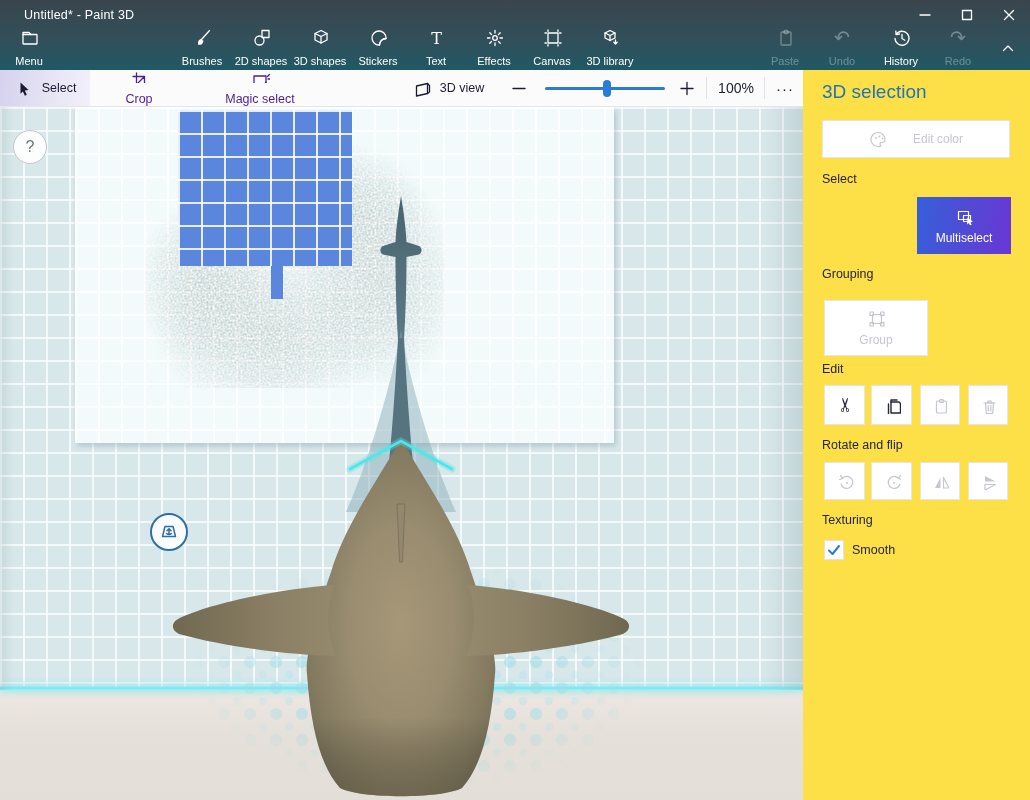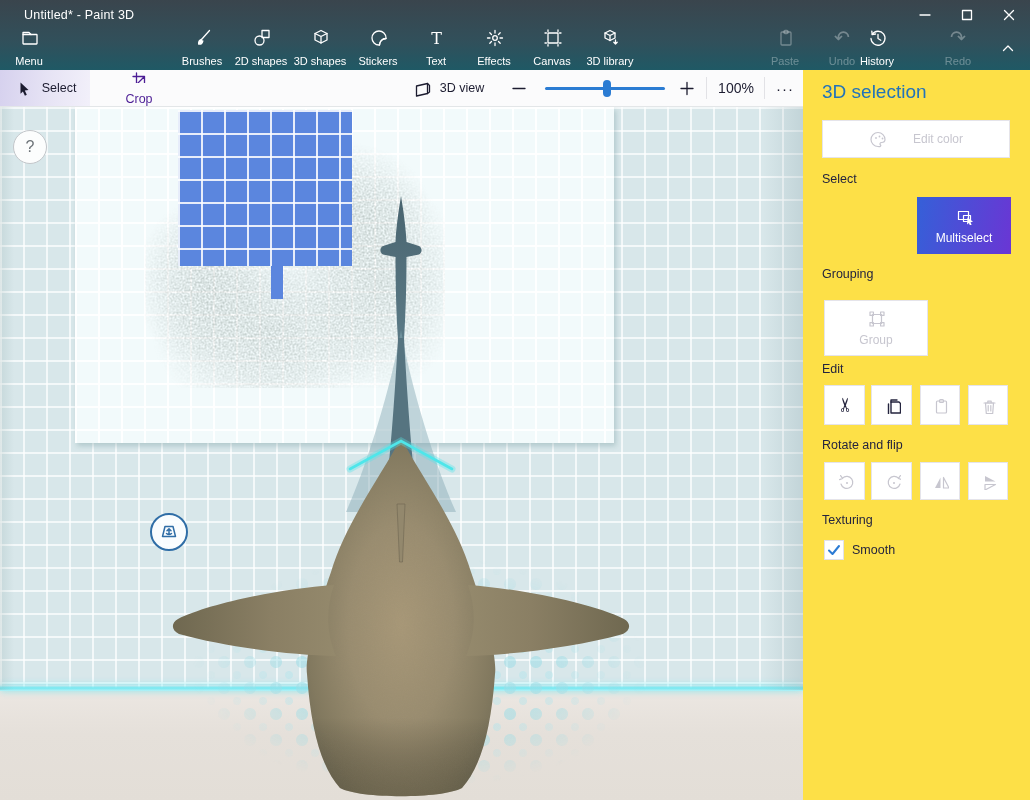--- a/index.html
+++ b/index.html
@@ -172,21 +172,21 @@
       <svg class="ic">
           <rect x="6" y="5" width="10" height="13" rx="1"></rect>
           <rect x="9" y="3.5" width="4" height="3" rx="1"></rect>
         </svg>
       <span>Paste</span>
     </button>
     <button class="tbi dis" style="left:816px;width:52px;">
       <span class="glyph">↶</span>
       <span>Undo</span>
     </button>
-    <button class="tbi" style="left:849px;width:56px;">
+    <button class="tbi" style="left:873px;width:56px;">
       <svg class="ic">
           <path d="M5.2 7.3 A7 7 0 1 1 4 11.5"></path>
           <path d="M4.8 4.2 L5.2 7.6 L8.5 7"></path>
           <path d="M11 7.5 V11.5 L13.8 13.2"></path>
         </svg>
       <span>History</span>
     </button>
     <button class="tbi dis" style="left:932px;width:52px;">
       <span class="glyph">↷</span>
       <span>Redo</span>
@@ -203,20 +203,28 @@
       <svg class="ic">
           <path d="M6.5 3.5 L14.5 11 L10.8 11.6 L12.8 15.8 L10.9 16.7 L8.9 12.5 L6.5 14.8 Z" fill="currentColor" stroke="none"></path>
         </svg>
       <span>Select</span>
     </button>
     <button class="t2 dis" style="left:98px;width:82px;">
       <svg class="ic">
           <path d="M6.5 3 V14.5 H18 M3 6.5 H14.5 V18 M6.5 14.5 L14.5 6.5"></path>
         </svg>
       <span>Crop</span>
+    </button>
+    <button class="t2 dis" style="left:186px;width:148px;">
+      <svg class="ic">
+          <rect x="3" y="6" width="12" height="9"></rect>
+          <path d="M12 15 L15 11 L16 15 Z" fill="currentColor" stroke="none"></path>
+          <path d="M16.5 6.5 L18.5 4.5 M17 9 H19"></path>
+        </svg>
+      <span>Magic select</span>
     </button>
     <button class="t2" style="left:400px;width:96px;">
       <svg class="ic">
           <path d="M4.5 7 L15.5 4.5 V14.5 L4.5 17 Z"></path>
           <path d="M15.5 4.5 L17.5 6.5 V13 L15.5 14.5"></path>
         </svg>
       <span>3D view</span>
     </button>
     <button class="t2" style="left:504px;width:30px;">
       <svg class="ic" style="width:16px;">

